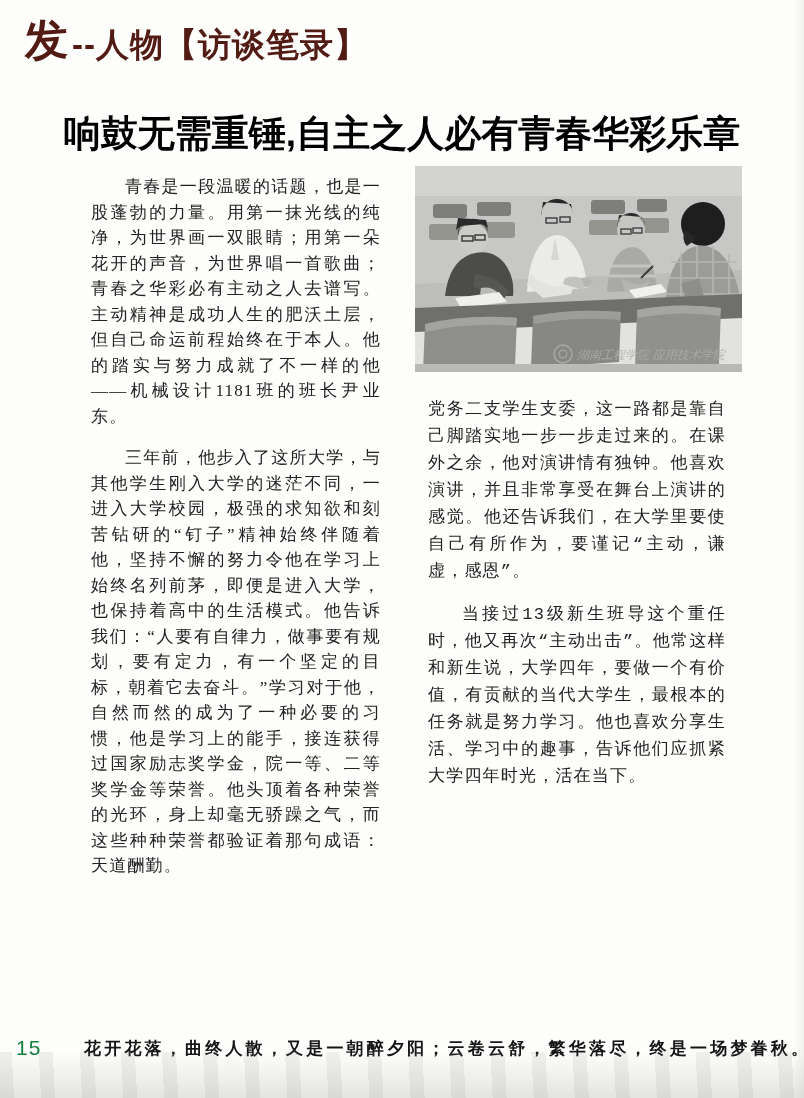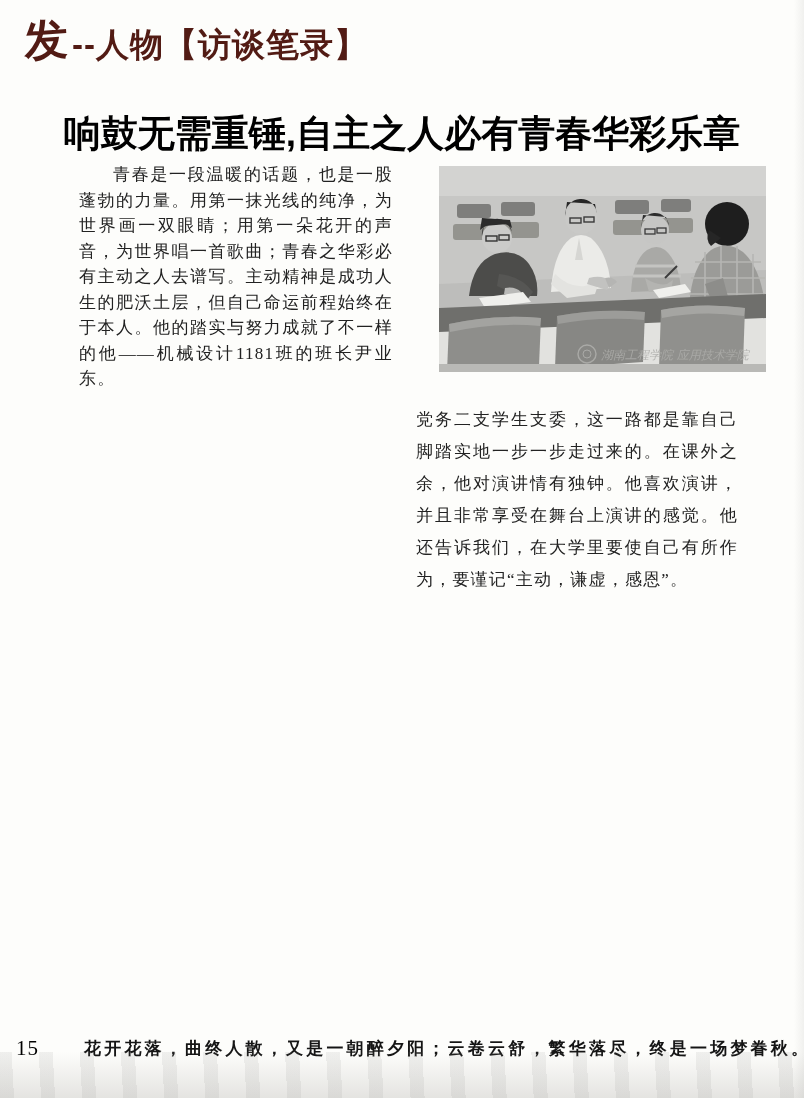--- a/index.html
+++ b/index.html
@@ -42,35 +42,35 @@
   }
   
   .col{
     position:absolute;
     text-align:justify;
     text-justify:inter-character;
     font-size:17px;
     letter-spacing:1.2px;
     color:#222;
   }
-  .col p{margin:4px;}
+  .col p{margin:16px;}
   .col p.indent{text-indent:2em;}
   .col-left{left:75px;top:158px;width:322px;line-height:25.5px;}
-  .col-right{left:412px;top:400px;width:330px;line-height:32px;}
+  .col-right{left:412px;top:380px;width:330px;line-height:27px;font-family:Liberation Mono, monospace;}
   
   .photo{
-    position:absolute;left:439px;top:166px;width:327px;height:206px;
+    position:absolute;left:415px;top:166px;width:327px;height:206px;
     background:#86efac;
   }
   .photo svg{display:block;width:100%;height:100%;}
   
   .page-number{
     position:absolute;left:16px;top:1036px;
-    font-family:Liberation Serif, serif;
-    font-size:21px;letter-spacing:1px;color:#000000;
+    font-family:Liberation Sans, sans-serif;
+    font-size:21px;letter-spacing:1px;color:#15803d;
   }
   .footer-quote{
     position:absolute;left:84px;top:1036px;width:660px;
     font-family:"DejaVu Serif",serif;
     font-size:17px;line-height:24px;
     letter-spacing:3.2px;
     color:#151515;
     font-weight:bold;
     white-space:nowrap;
   }
@@ -95,20 +95,21 @@
 
   <div class="masthead">
     <span class="logo-char">发</span>
     <span class="masthead-label">--人物【访谈笔录】</span>
   </div>
 
   <h1 class="article-title">响鼓无需重锤,自主之人必有青春华彩乐章</h1>
 
   <div class="col col-left">
     <p class="indent">青春是一段温暖的话题，也是一股蓬勃的力量。用第一抹光线的纯净，为世界画一双眼睛；用第一朵花开的声音，为世界唱一首歌曲；青春之华彩必有主动之人去谱写。主动精神是成功人生的肥沃土层，但自己命运前程始终在于本人。他的踏实与努力成就了不一样的他——机械设计1181班的班长尹业东。</p>
+    <p class="indent">三年前，他步入了这所大学，与其他学生刚入大学的迷茫不同，一进入大学校园，极强的求知欲和刻苦钻研的“钉子”精神始终伴随着他，坚持不懈的努力令他在学习上始终名列前茅，即便是进入大学，也保持着高中的生活模式。他告诉我们：“人要有自律力，做事要有规划，要有定力，有一个坚定的目标，朝着它去奋斗。”学习对于他，自然而然的成为了一种必要的习惯，他是学习上的能手，接连获得过国家励志奖学金，院一等、二等奖学金等荣誉。他头顶着各种荣誉的光环，身上却毫无骄躁之气，而这些种种荣誉都验证着那句成语：天道酬勤。</p>
   </div>
 
   <div class="photo">
     <svg viewBox="0 0 327 206" preserveAspectRatio="none">
 
       <rect x="0" y="0" width="327" height="206" fill="#c7c7c5"></rect>
       <rect x="0" y="0" width="327" height="30" fill="#d3d3d1"></rect>
 
       <g fill="#7e7e7c">
         <rect x="18" y="38" width="34" height="14" rx="3"></rect>
@@ -191,20 +192,21 @@
       <g opacity="0.85">
         <circle cx="148" cy="188" r="9" fill="none" stroke="#b0b0ad" stroke-width="1.4"></circle>
         <circle cx="148" cy="188" r="4" fill="none" stroke="#b0b0ad" stroke-width="1"></circle>
         <text x="162" y="193" font-size="12" fill="#adadaa" font-family="DejaVu Serif, serif" font-style="italic"><tspan id="wm-text">湖南工程学院 应用技术学院</tspan></text>
       </g>
     </svg>
   </div>
 
   <div class="col col-right">
     <p>党务二支学生支委，这一路都是靠自己脚踏实地一步一步走过来的。在课外之余，他对演讲情有独钟。他喜欢演讲，并且非常享受在舞台上演讲的感觉。他还告诉我们，在大学里要使自己有所作为，要谨记“主动，谦虚，感恩”。</p>
+    <p class="indent">当接过13级新生班导这个重任时，他又再次“主动出击”。他常这样和新生说，大学四年，要做一个有价值，有贡献的当代大学生，最根本的任务就是努力学习。他也喜欢分享生活、学习中的趣事，告诉他们应抓紧大学四年时光，活在当下。</p>
   </div>
 
   <div class="page-number">15</div>
   <div class="footer-quote">花开花落，曲终人散，又是一朝醉夕阳；云卷云舒，繁华落尽，终是一场梦眷秋。</div>
 
   <div class="scan-shadow"></div>
   <div class="scan-edge-right"></div>
 </div>
 
 </body></html>

